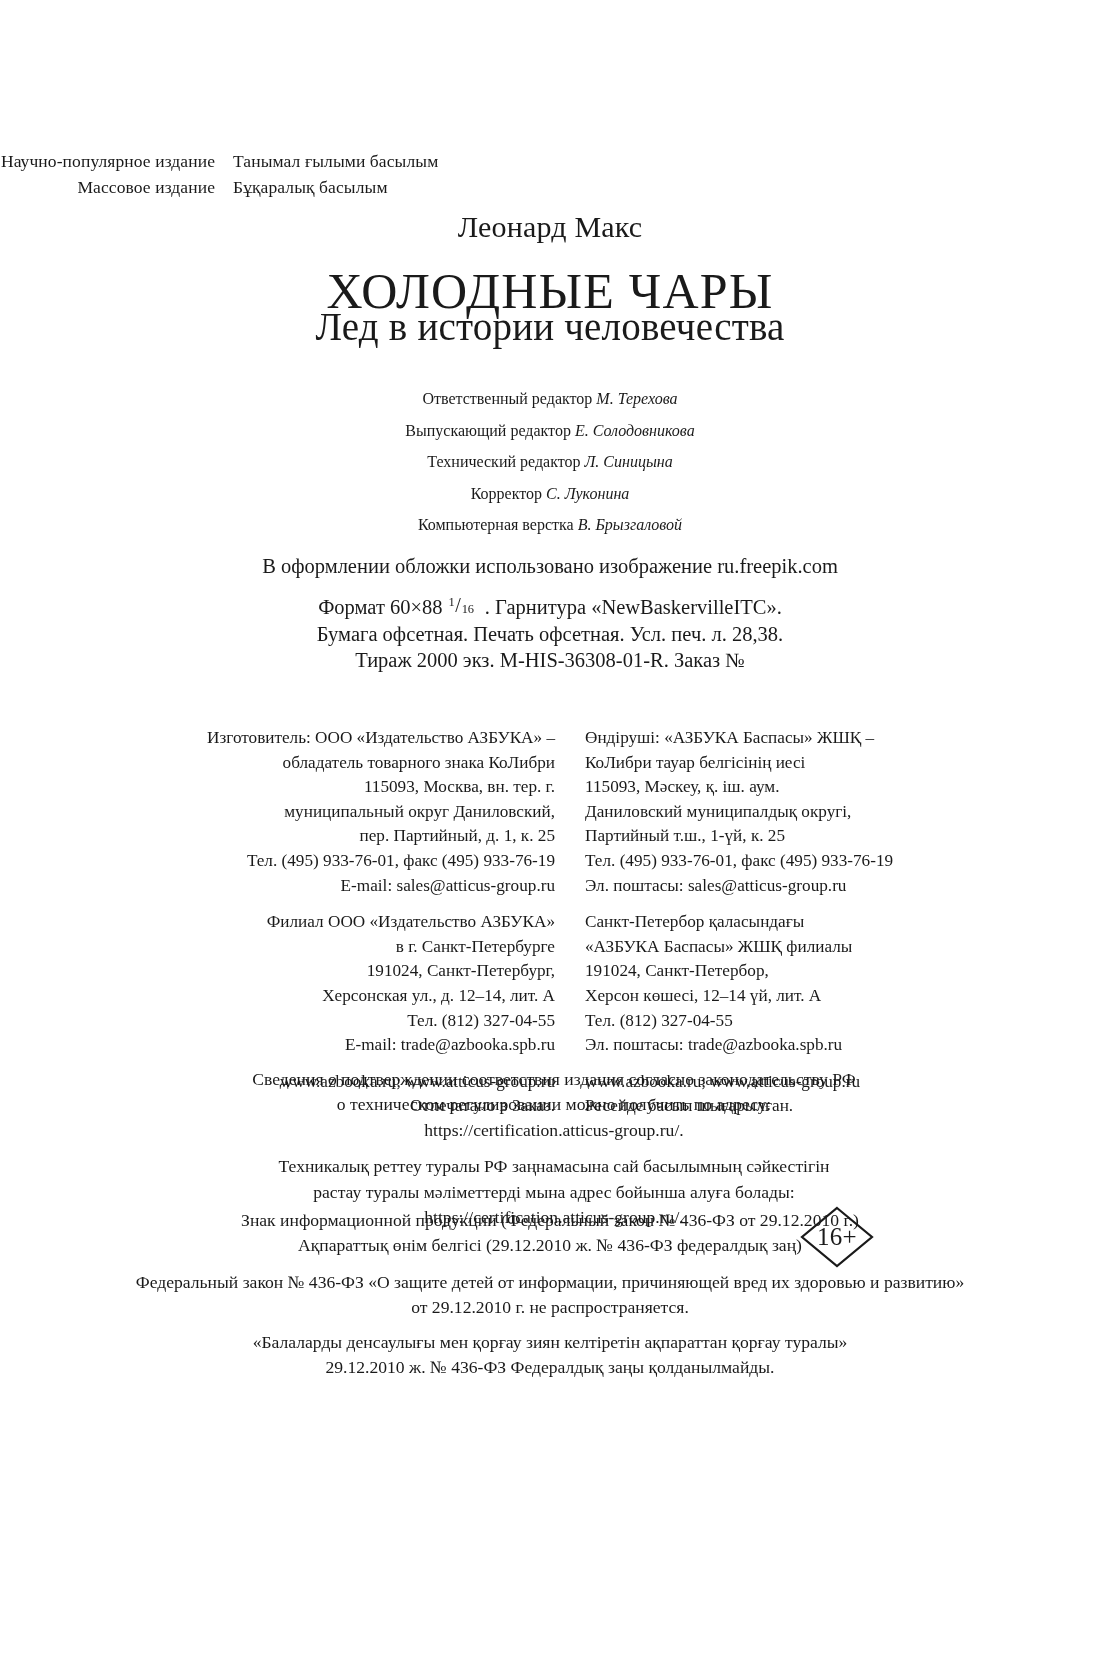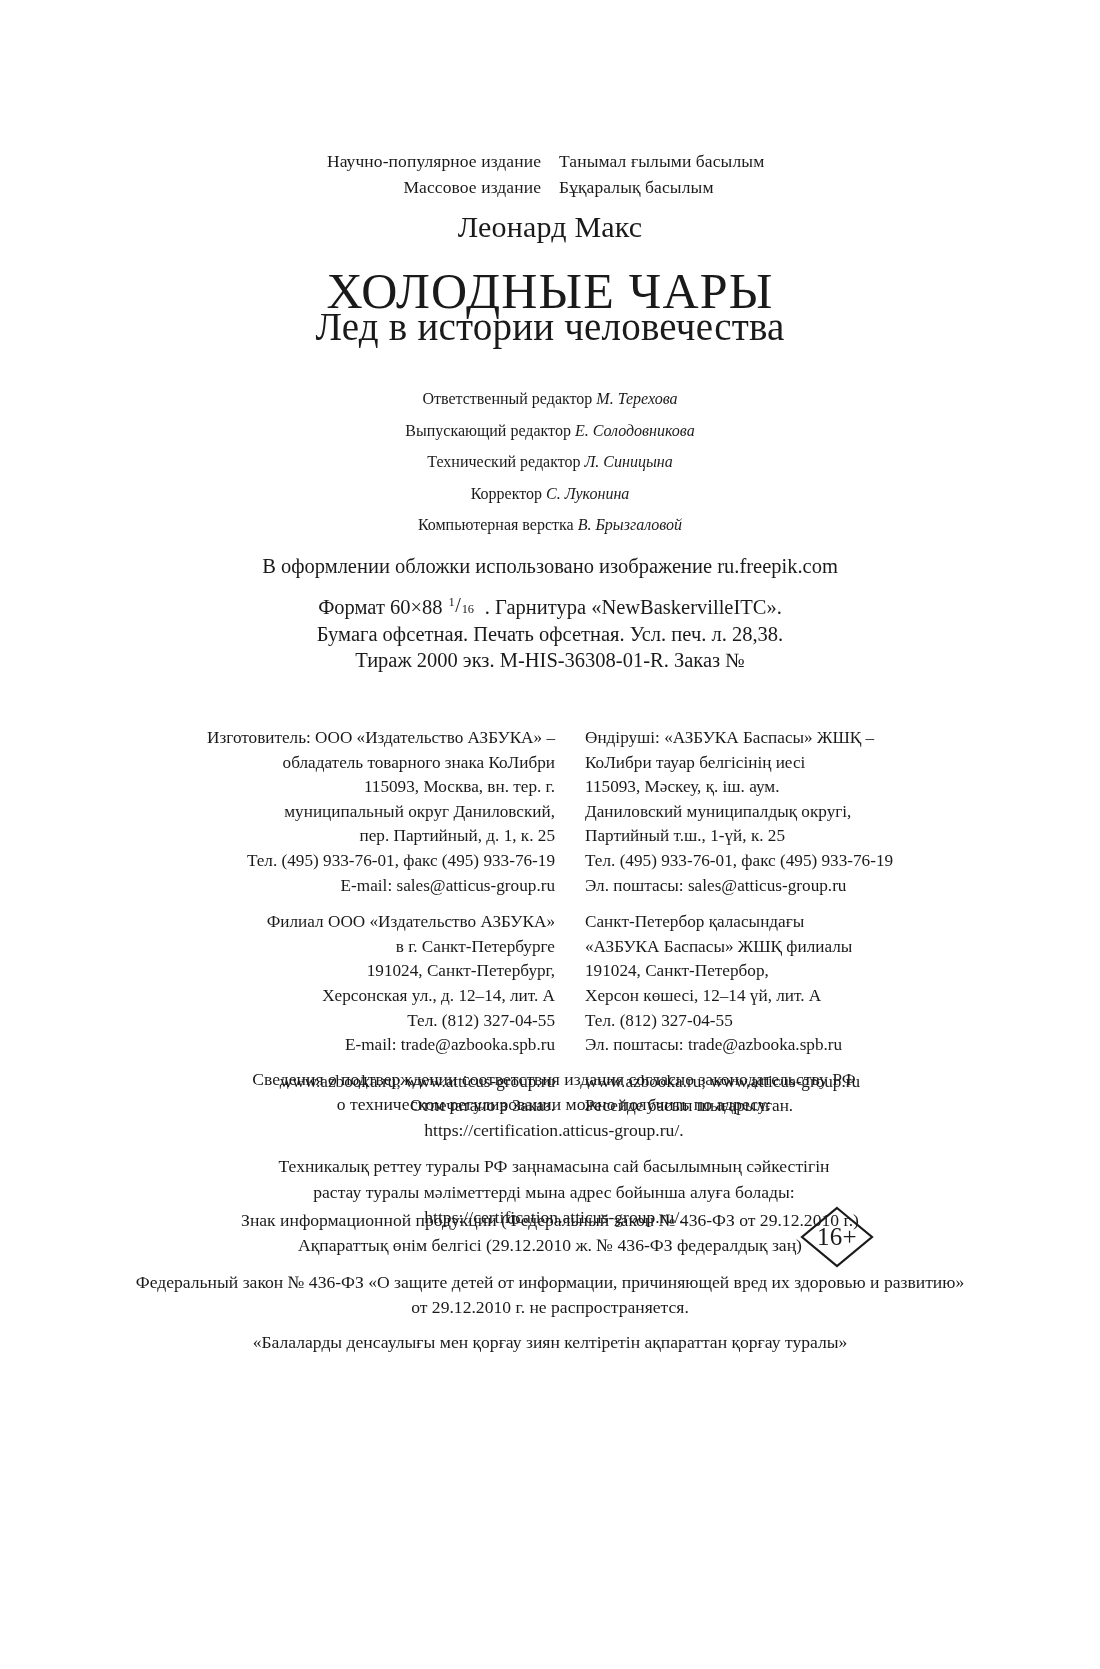--- a/index.html
+++ b/index.html
@@ -22,21 +22,20 @@
     overflow: hidden;
   }
 
   
   .series-head {
     position: absolute;
     top: 148px;
     left: 0;
     right: 0;
     display: flex;
-    justify-content: center;
   }
   .series-head .col-ru {
     width: 215px;
     text-align: right;
     padding-right: 18px;
   }
   .series-head .col-kk {
     width: 215px;
     text-align: left;
   }
@@ -341,15 +340,16 @@
       <polygon points="37,2 72,31 37,60 2,31" fill="none" stroke="#1a1a1a" stroke-width="2.2"></polygon>
     </svg>
     <div class="badge-text">16+</div>
   </div>
 
   <div class="lawblock">
     <div class="line">Федеральный закон № 436-ФЗ «О защите детей от информации, причиняющей вред их здоровью и развитию»</div>
     <div class="line">от 29.12.2010  г. не распространяется.</div>
     <div class="law-gap"></div>
     <div class="line">«Балаларды денсаулығы мен қорғау зиян келтіретін ақпараттан қорғау туралы»</div>
+    <div class="line">29.12.2010 ж. № 436-ФЗ Федералдық заңы қолданылмайды.</div>
   </div>
 
 </div>
 
 </body></html>

